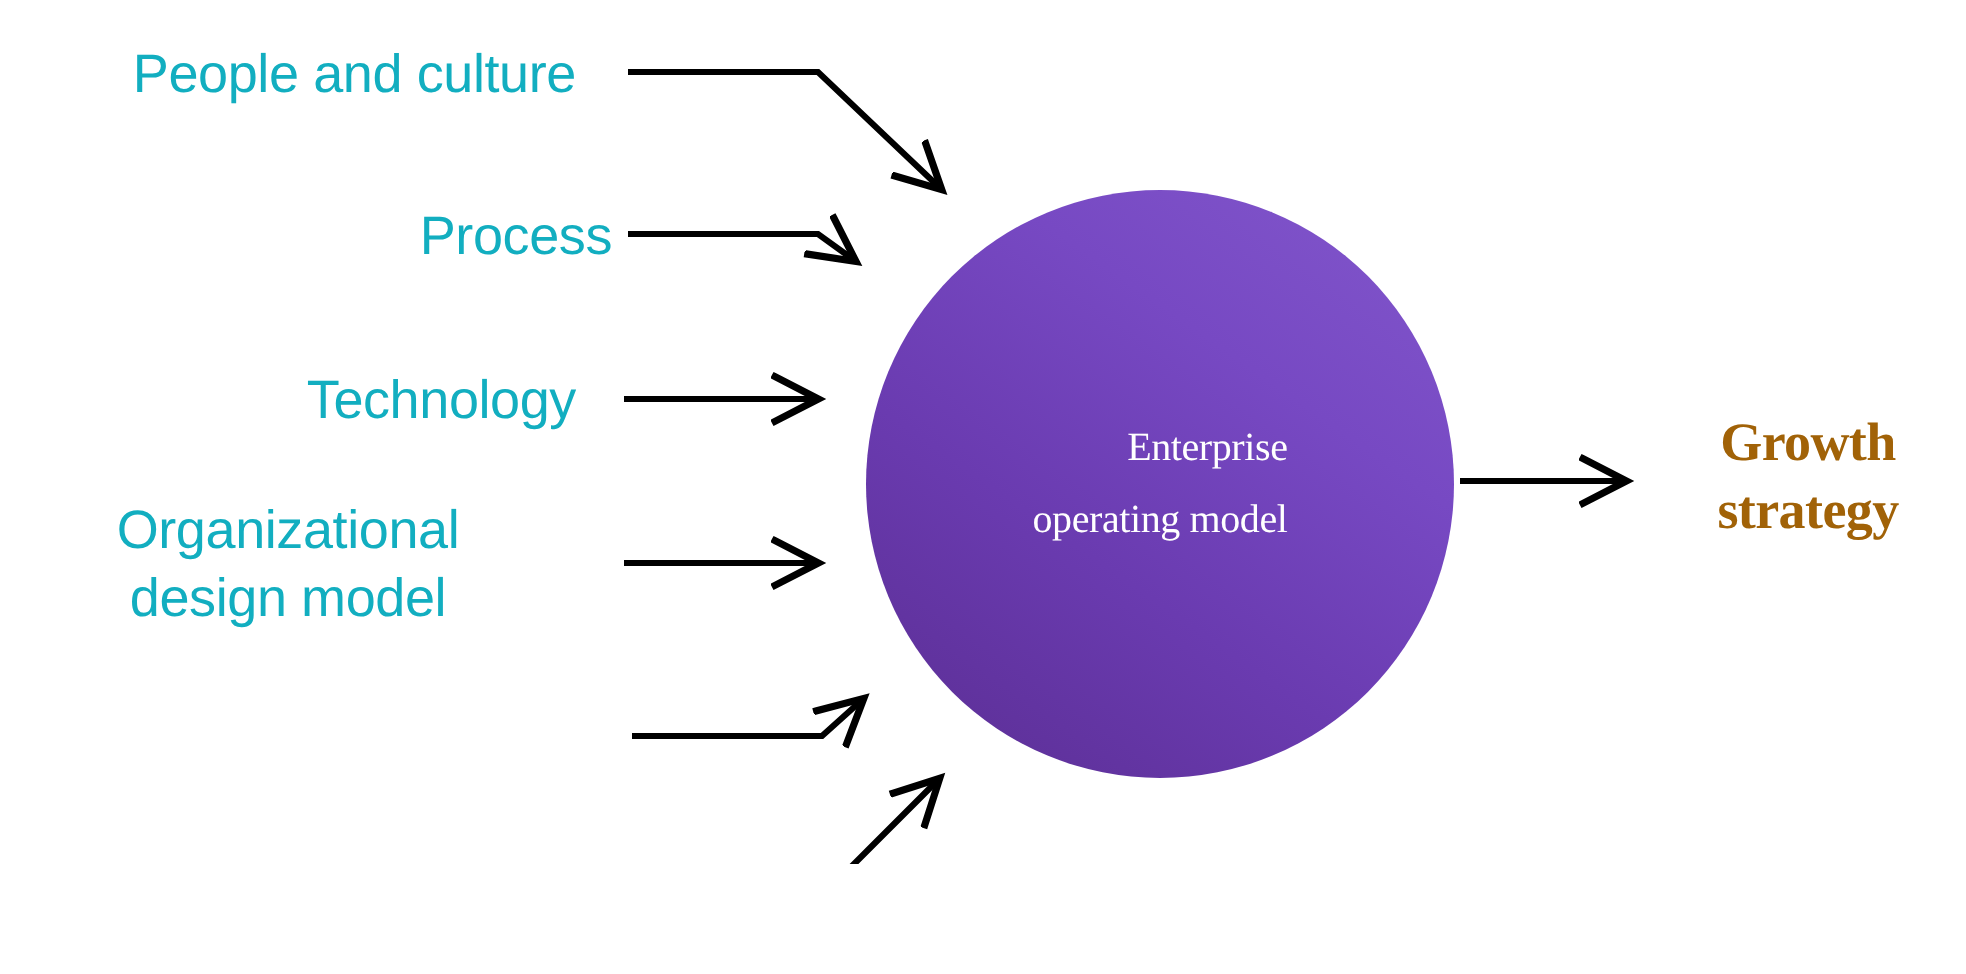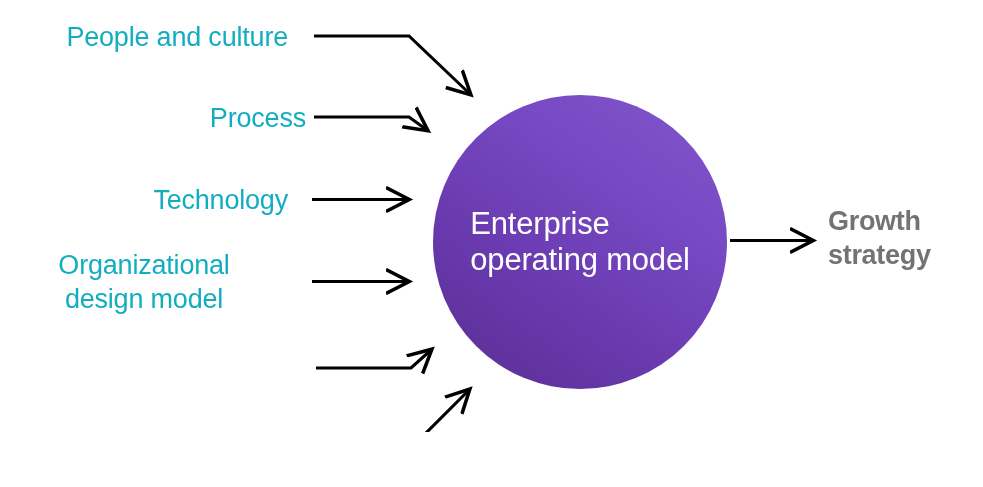--- a/index.html
+++ b/index.html
@@ -50,35 +50,36 @@
   #center-node-label {
     position: absolute;
     left: 0;
     top: 0;
     width: 294px;
     height: 294px;
     display: flex;
     align-items: center;
     justify-content: center;
     color: #ffffff;
-    font-family: Liberation Sans, sans-serif;
-    font-size: 31px;
+    font-family: Liberation Serif, serif;
+    font-size: 20px;
     line-height: 36px;
     font-weight: 400;
-    text-align: left;
+    text-align: right;
     white-space: pre-line;
     letter-spacing: -0.2px;
   }
   #outcome-label {
     position: absolute;
     left: 828px;
     top: 204px;
     width: 152px;
-    color: #737373;
-    font-family: Liberation Sans, sans-serif;
+    text-align: center;
+    color: #a16207;
+    font-family: Liberation Serif, serif;
     font-size: 27px;
     line-height: 34px;
     font-weight: bold;
     white-space: pre-line;
     letter-spacing: -0.3px;
   }
 </style>
 </head>
 <body>
 

